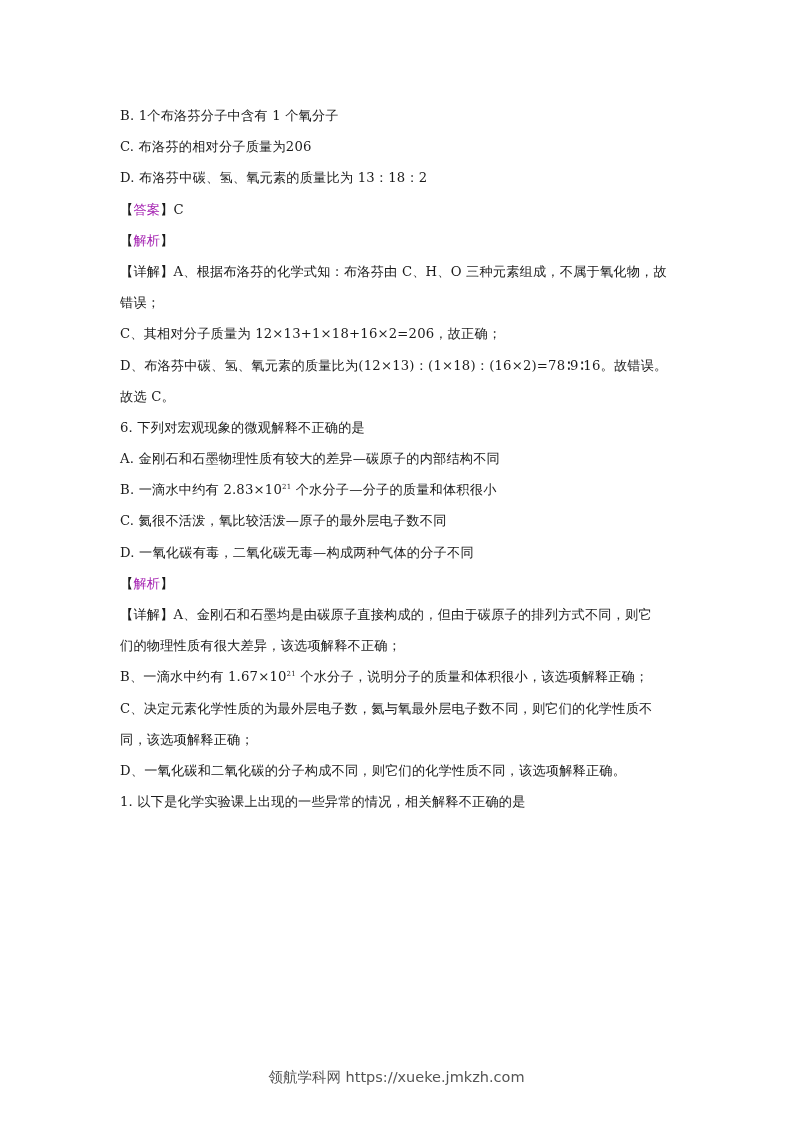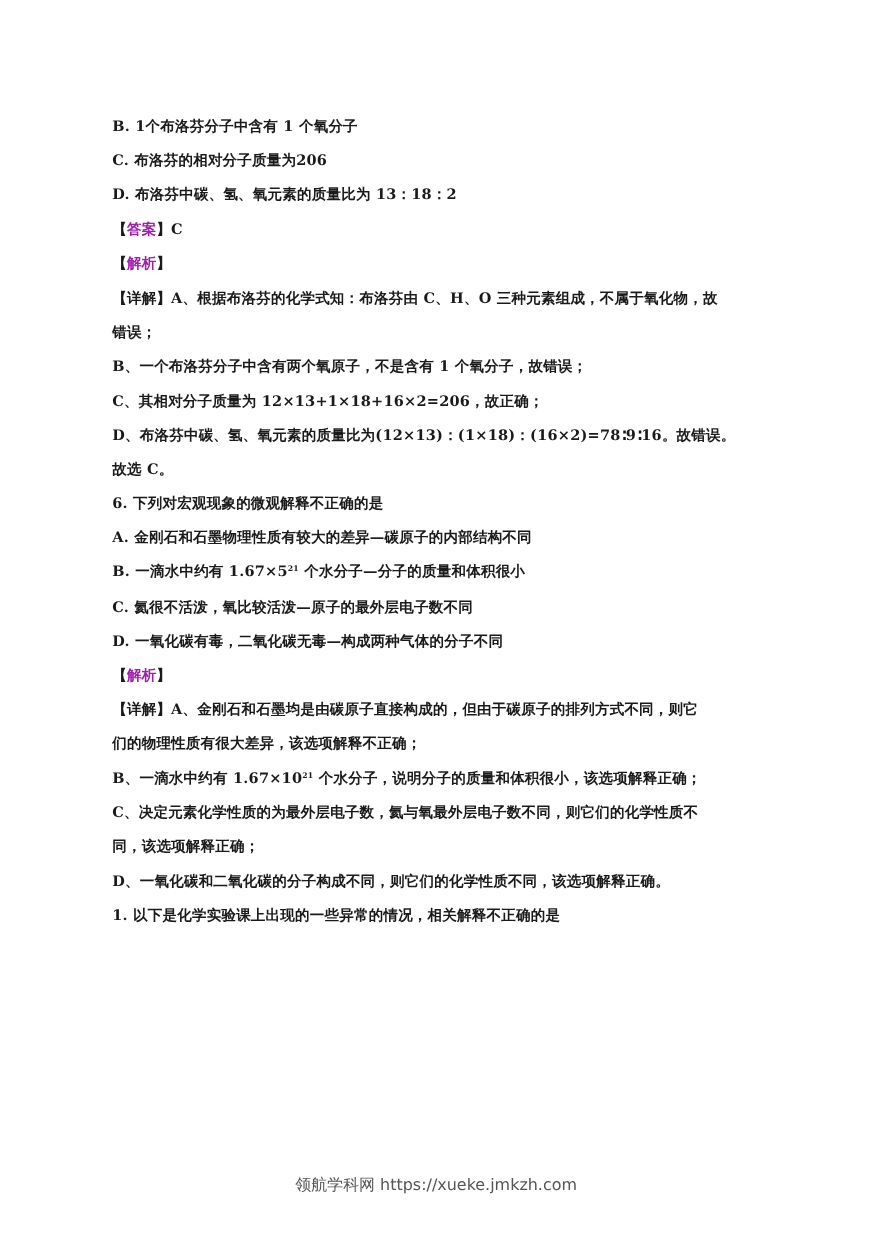--- a/index.html
+++ b/index.html
@@ -10,24 +10,23 @@
     body {
       width: 793px;
       height: 1122px;
       position: relative;
       overflow: hidden;
       font-family: "DejaVu Serif", "Liberation Serif", serif;
       color: #1a1a1a;
     }
     .page {
       position: absolute;
-      left: 102px;
+      left: 120px;
       top: 100px;
       width: 570px;
-      font-weight: bold;
     }
     .line {
       font-size: 13.2px;
       line-height: 31.2px;
       height: 31.2px;
       white-space: nowrap;
       letter-spacing: 0.2px;
     }
     .tag-bracket {
       color: #1a1a1a;
@@ -66,29 +65,28 @@
   </div>
 
   <div class="line">
     <span class="tag-bracket">【</span><span class="tag-text">解析</span><span class="tag-bracket">】</span>
   </div>
 
   <div class="line">
     <span>【详解】</span><span>A、根据布洛芬的化学式知：布洛芬由 C、H、O 三种元素组成，不属于氧化物，故</span>
   </div>
   <div class="line">错误；</div>
-  <div class="line">B、一个布洛芬分子中含有两个氧原子，不是含有 1 个氧分子，故错误；</div>
   <div class="line">C、其相对分子质量为 12×13+1×18+16×2=206，故正确；</div>
   <div class="line">D、布洛芬中碳、氢、氧元素的质量比为(12×13)：(1×18)：(16×2)=78∶9∶16。故错误。</div>
   <div class="line">故选 C。</div>
 
   <div class="line">6. 下列对宏观现象的微观解释不正确的是</div>
   <div class="line">A. 金刚石和石墨物理性质有较大的差异—碳原子的内部结构不同</div>
   <div class="line">
-    <span>B. 一滴水中约有 1.67×5</span><sup>21</sup><span> 个水分子—分子的质量和体积很小</span>
+    <span>B. 一滴水中约有 2.83×10</span><sup>21</sup><span> 个水分子—分子的质量和体积很小</span>
   </div>
   <div class="line">C. 氦很不活泼，氧比较活泼—原子的最外层电子数不同</div>
   <div class="line">D. 一氧化碳有毒，二氧化碳无毒—构成两种气体的分子不同</div>
 
 
   <div class="line">
     <span class="tag-bracket">【</span><span class="tag-text">解析</span><span class="tag-bracket">】</span>
   </div>
 
   <div class="line">

